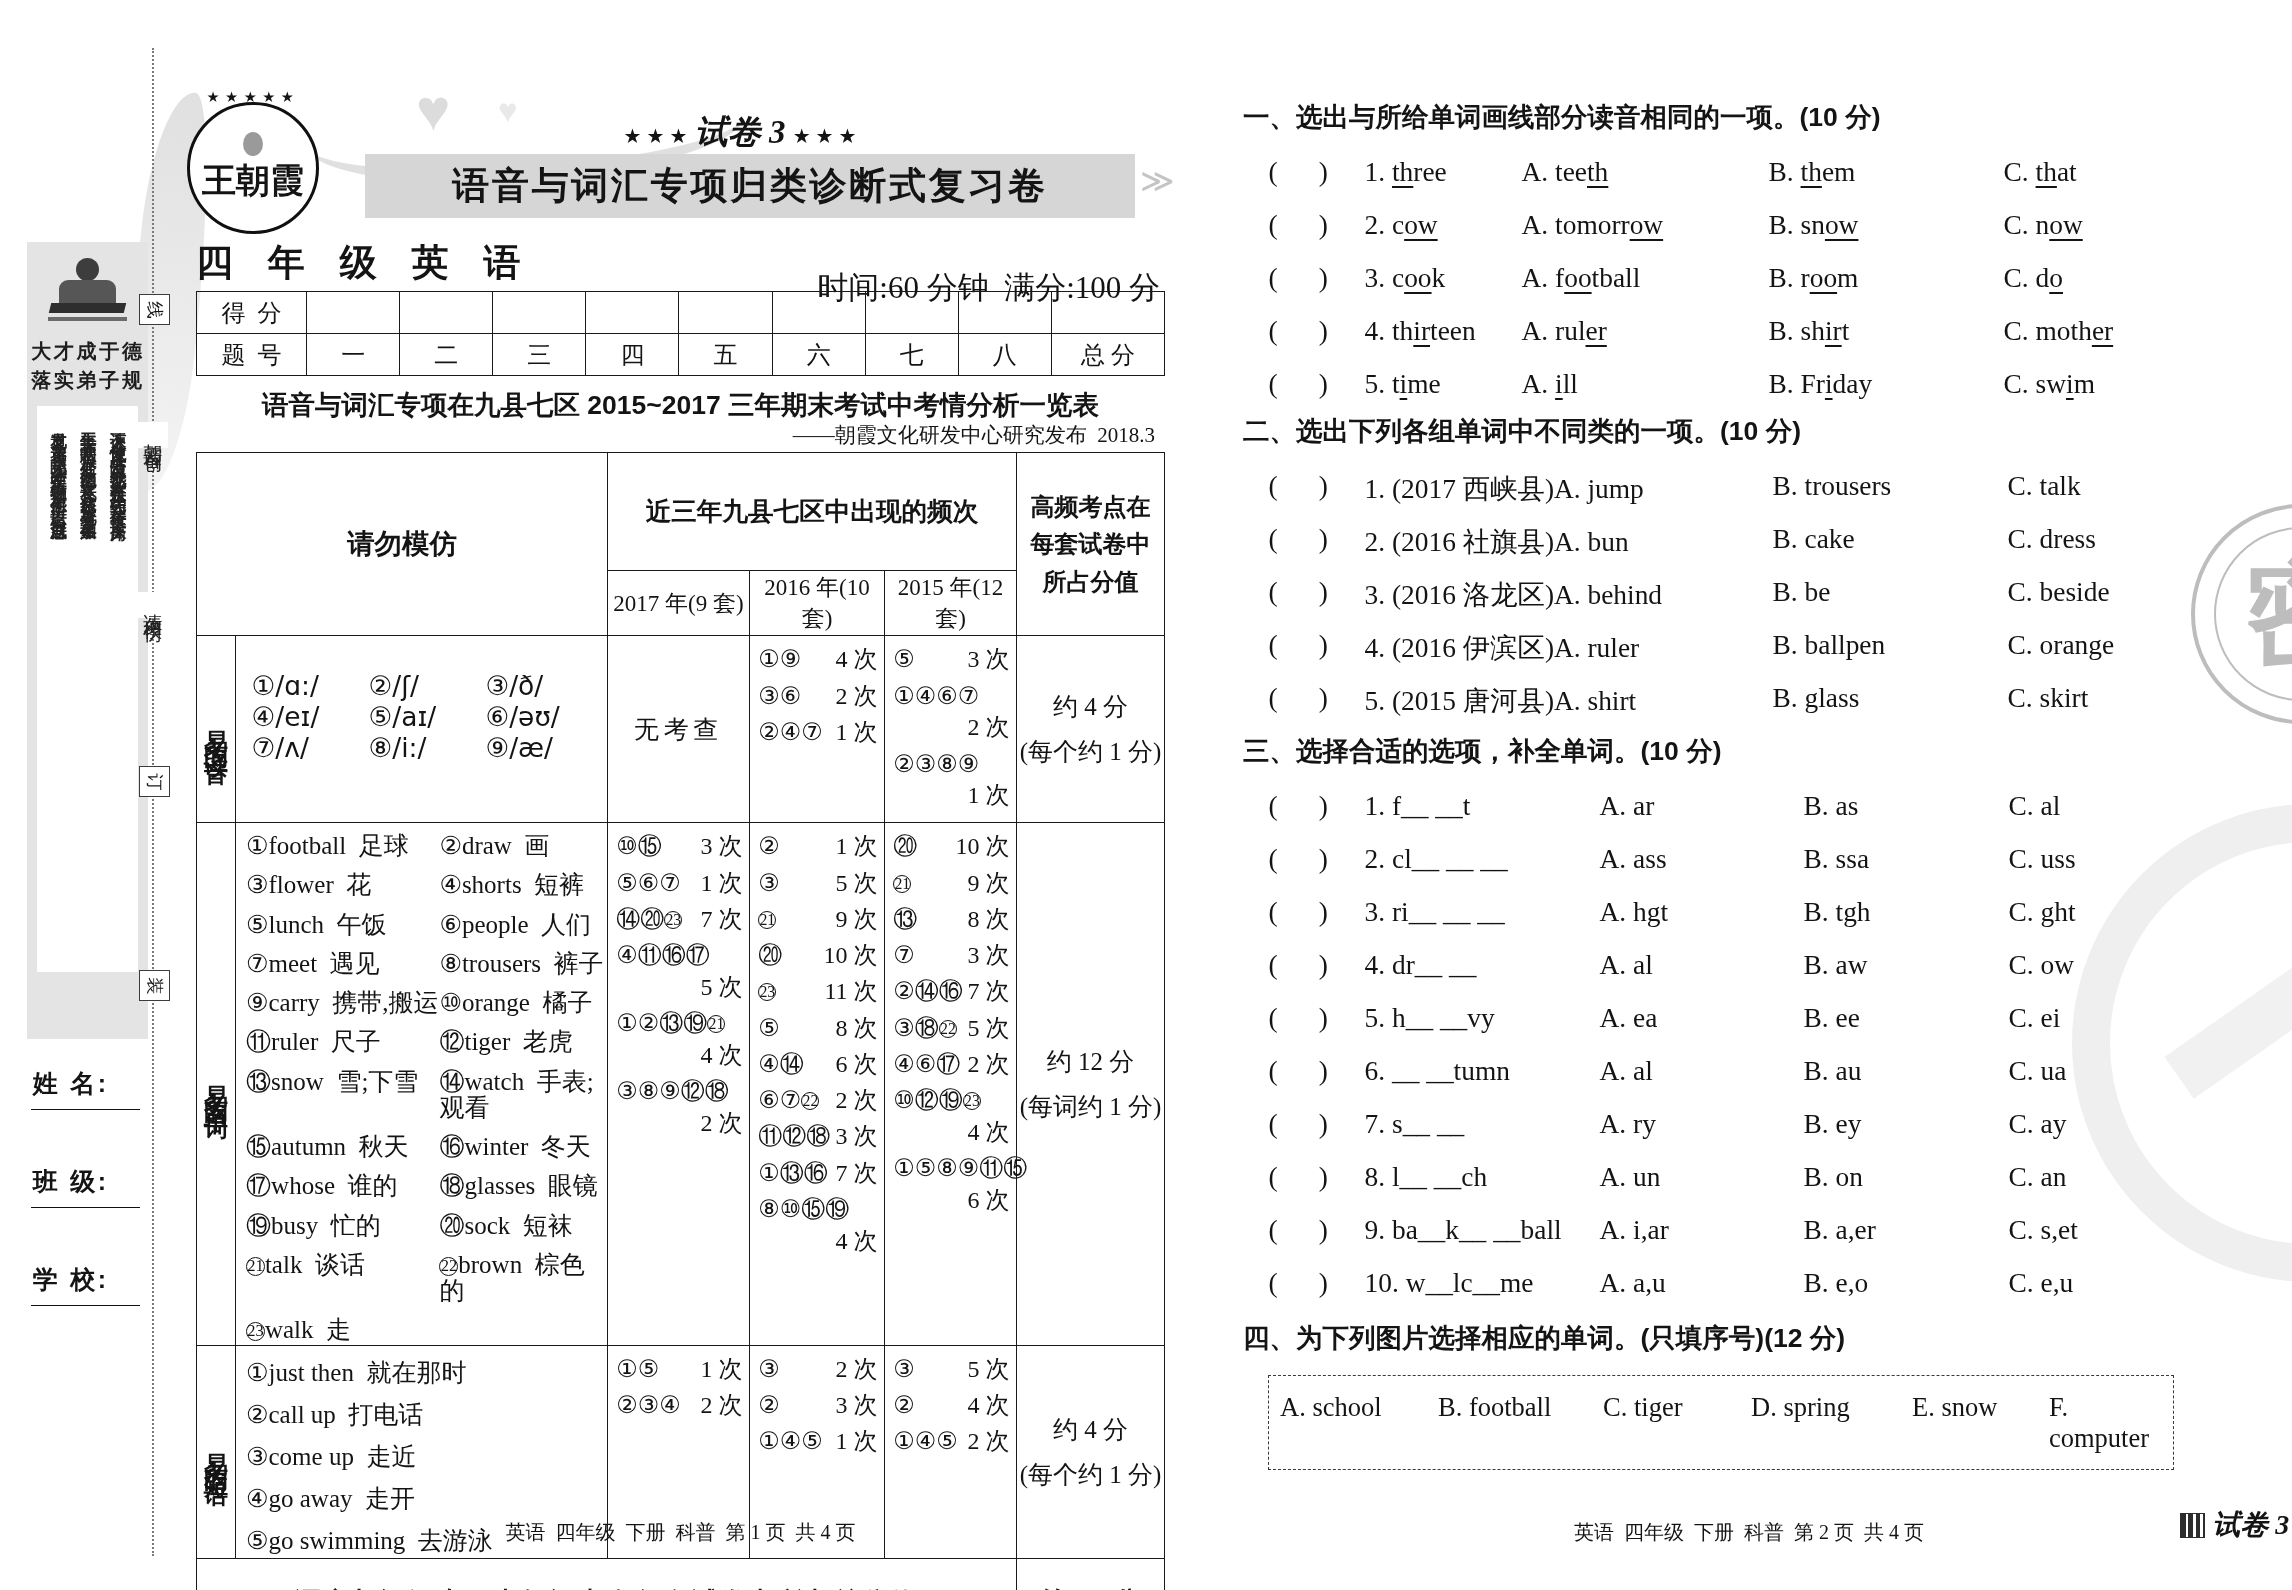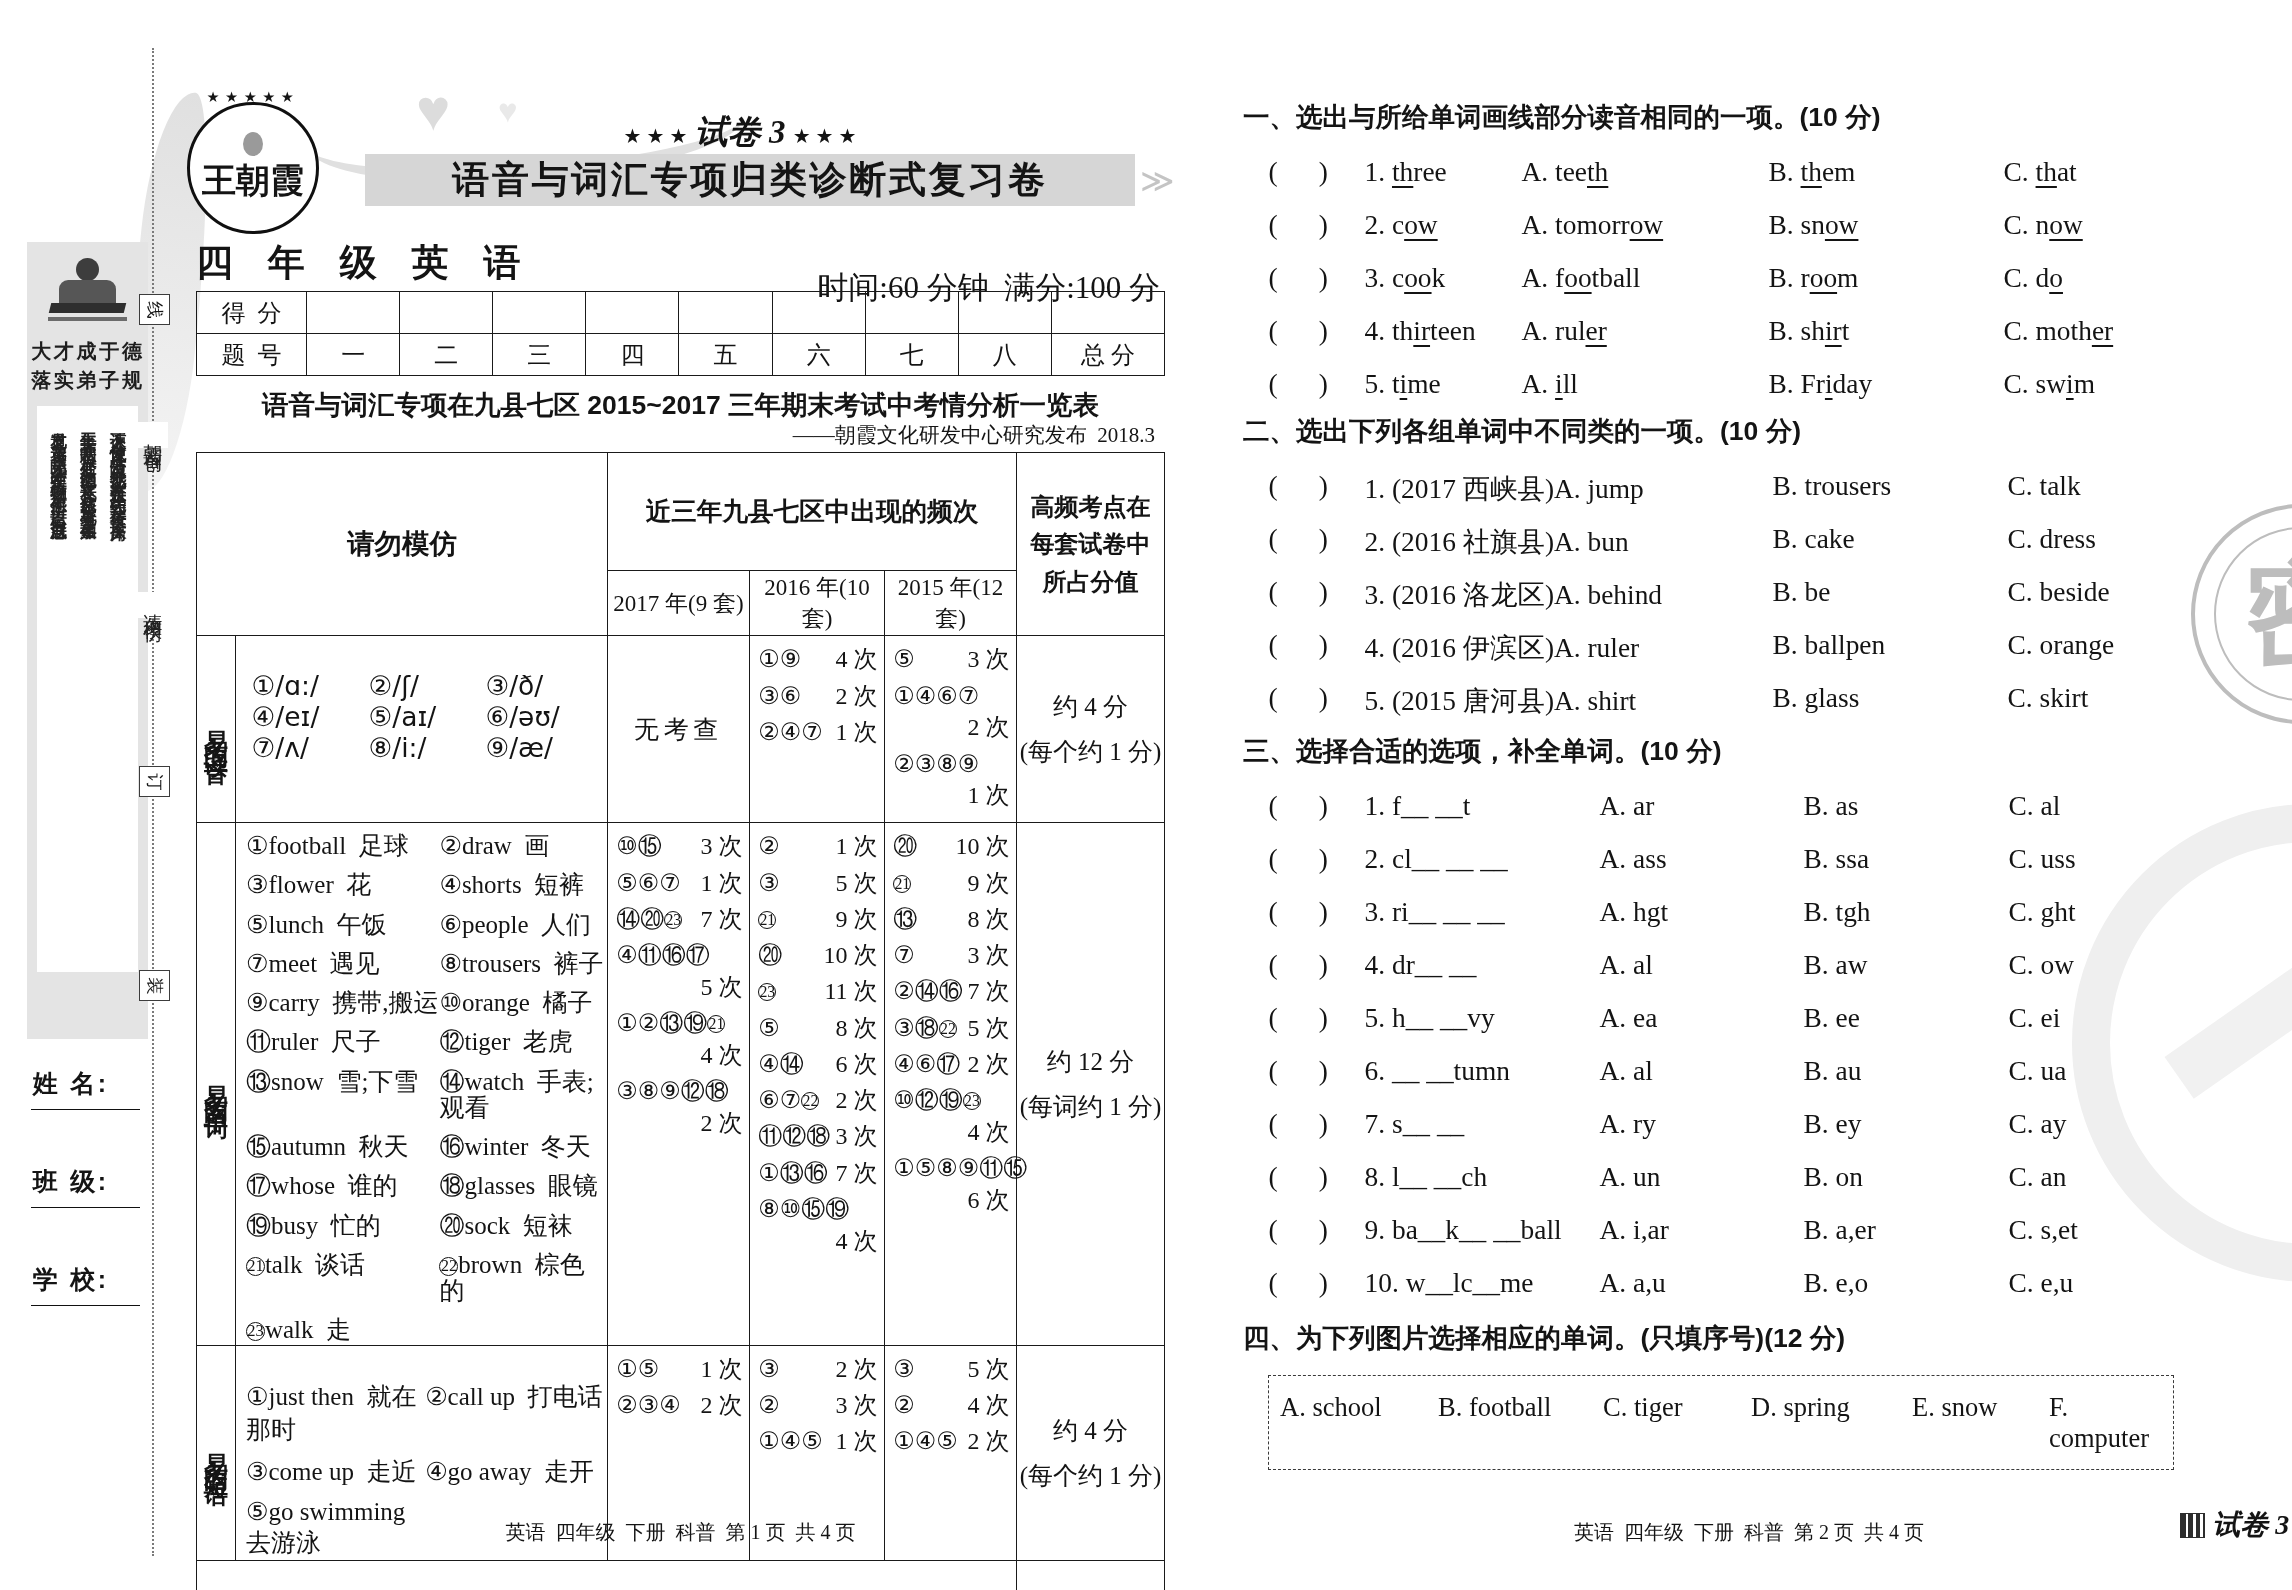--- a/index.html
+++ b/index.html
@@ -54,21 +54,21 @@
 
   
   .logo-crown{position:absolute;left:189px;top:88px;width:128px;text-align:center;font-size:14.6px;
          letter-spacing:5.5px;z-index:2;}
   .logo{position:absolute;left:187px;top:102px;width:126px;height:126px;border-radius:50%;border:3.7px solid #101010;
         background:#fff;display:flex;flex-direction:column;align-items:center;justify-content:center;z-index:2;}
   .logo .oval{width:20px;height:24px;border-radius:50%;background:#9a9a9a;margin-bottom:2.7px;}
   .logo .txt{font-size:34px;font-weight:700;}
   .starline{position:absolute;left:548px;top:110px;width:384px;text-align:center;z-index:1;font-size:20px;}
   .starline .pn{font-size:33px;font-weight:700;font-style:italic;margin:0 7.3px;}
-  .titlebar{position:absolute;left:365px;top:154px;width:770px;height:52px;background:#d6d6d6;z-index:1;
+  .titlebar{position:absolute;left:365px;top:154px;width:770px;height:64px;background:#d6d6d6;z-index:1;
             display:flex;align-items:center;justify-content:center;font-size:37px;font-weight:700;letter-spacing:2.7px;}
   .chev{position:absolute;left:1140px;top:161px;font-size:33px;color:#c4c4c4;z-index:1;}
   .grade{position:absolute;left:196px;top:210px;width:969px;font-size:37px;font-weight:700;
          letter-spacing:12.8px;z-index:1;margin-top:28px;}
   .timeline{position:absolute;left:196px;top:267px;width:964px;text-align:right;font-size:31px;z-index:1;}
 
   
   .scoretab{position:absolute;left:196px;top:291px;width:969px;border-collapse:collapse;table-layout:fixed;z-index:1;}
   .scoretab td{border:1.8px solid #1a1a1a;height:39px;text-align:center;font-size:24px;}
 
@@ -82,21 +82,21 @@
   .bigtab .hfreq{height:115px;vertical-align:middle;text-align:center;font-size:25.6px;font-weight:700;}
   .bigtab .hyr{height:42px;vertical-align:middle;text-align:center;font-size:23px;}
   .bigtab .hscore{vertical-align:middle;text-align:center;font-size:24px;font-weight:700;line-height:1.55;}
   .bigtab .vl{vertical-align:middle;}
   .vlab{writing-mode:vertical-rl;text-orientation:upright;font-size:24px;font-weight:700;letter-spacing:7.3px;
         display:block;margin:0 auto;}
   .r1 td{height:184px;}  .r2 td{height:416px;}  .r3 td{height:177px;}  .r4 td{height:84px;}
   .grid3{display:grid;grid-template-columns:1fr 1fr 1fr;padding:33px 3.7px 0 14.6px;font-size:26.5px;
          align-content:start;font-family:"DejaVu Sans","Liberation Sans",sans-serif;}
   .wordgrid{display:grid;grid-template-columns:54% 46%;row-gap:13px;padding:9.1px 1.8px 0 9.1px;font-size:25px;line-height:1.05;}
-  .phraselist{display:grid;grid-template-columns:1fr 1fr;row-gap:9.1px;padding:9.1px 1.8px 0 9.1px;font-size:25px;margin-top:24px;}
+  .phraselist{display:grid;grid-template-columns:1fr;row-gap:9.1px;padding:9.1px 1.8px 0 9.1px;font-size:25px;}
   .nocheck{vertical-align:middle !important;text-align:center;font-size:25px;letter-spacing:4.6px;}
   .fcol{padding:7.3px 5.5px 0 7.3px;display:flex;flex-direction:column;row-gap:4.6px;}
   .fq{display:flex;flex-wrap:wrap;justify-content:space-between;align-items:baseline;font-size:24px;line-height:1.32;}
   .fq .fqc{margin-left:auto;}
   .scorec{vertical-align:middle !important;text-align:center;font-size:25px;line-height:1.8;}
   .total{vertical-align:middle !important;text-align:center;font-size:26.5px;font-weight:700;letter-spacing:1.8px;}
   .totalv{vertical-align:middle !important;text-align:center;font-size:27.4px;font-weight:700;}
   .footerL{position:absolute;left:196px;top:1519px;width:969px;text-align:center;font-size:20px;z-index:1;}
   .footerR{position:absolute;left:1283px;top:1519px;width:932px;text-align:center;font-size:20px;z-index:1;}
 

